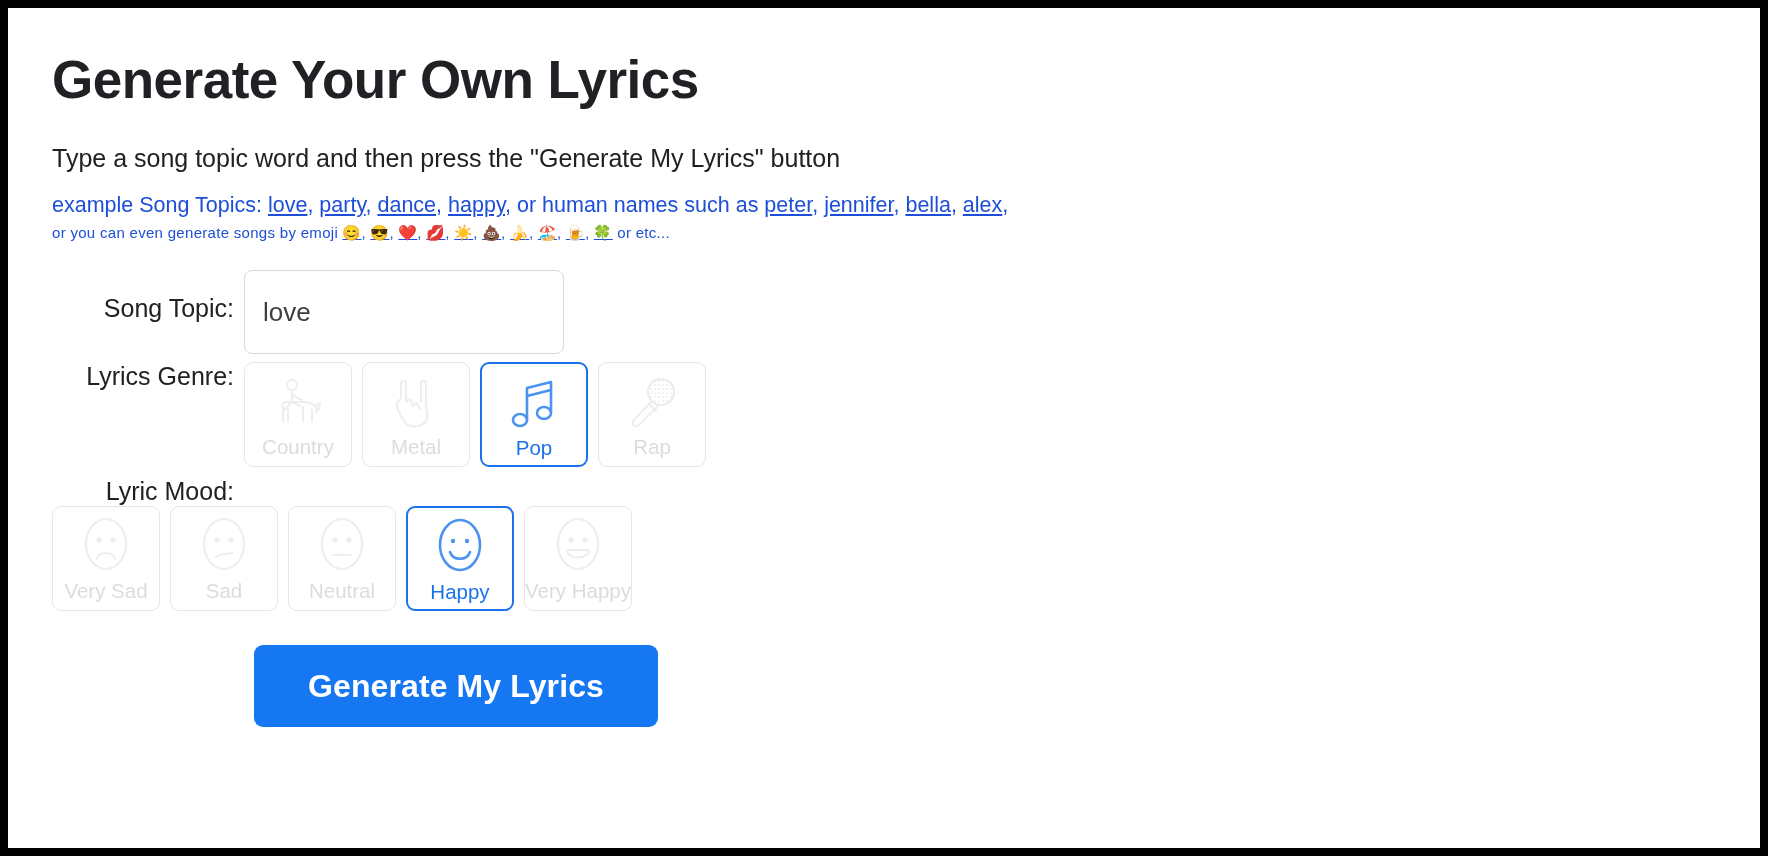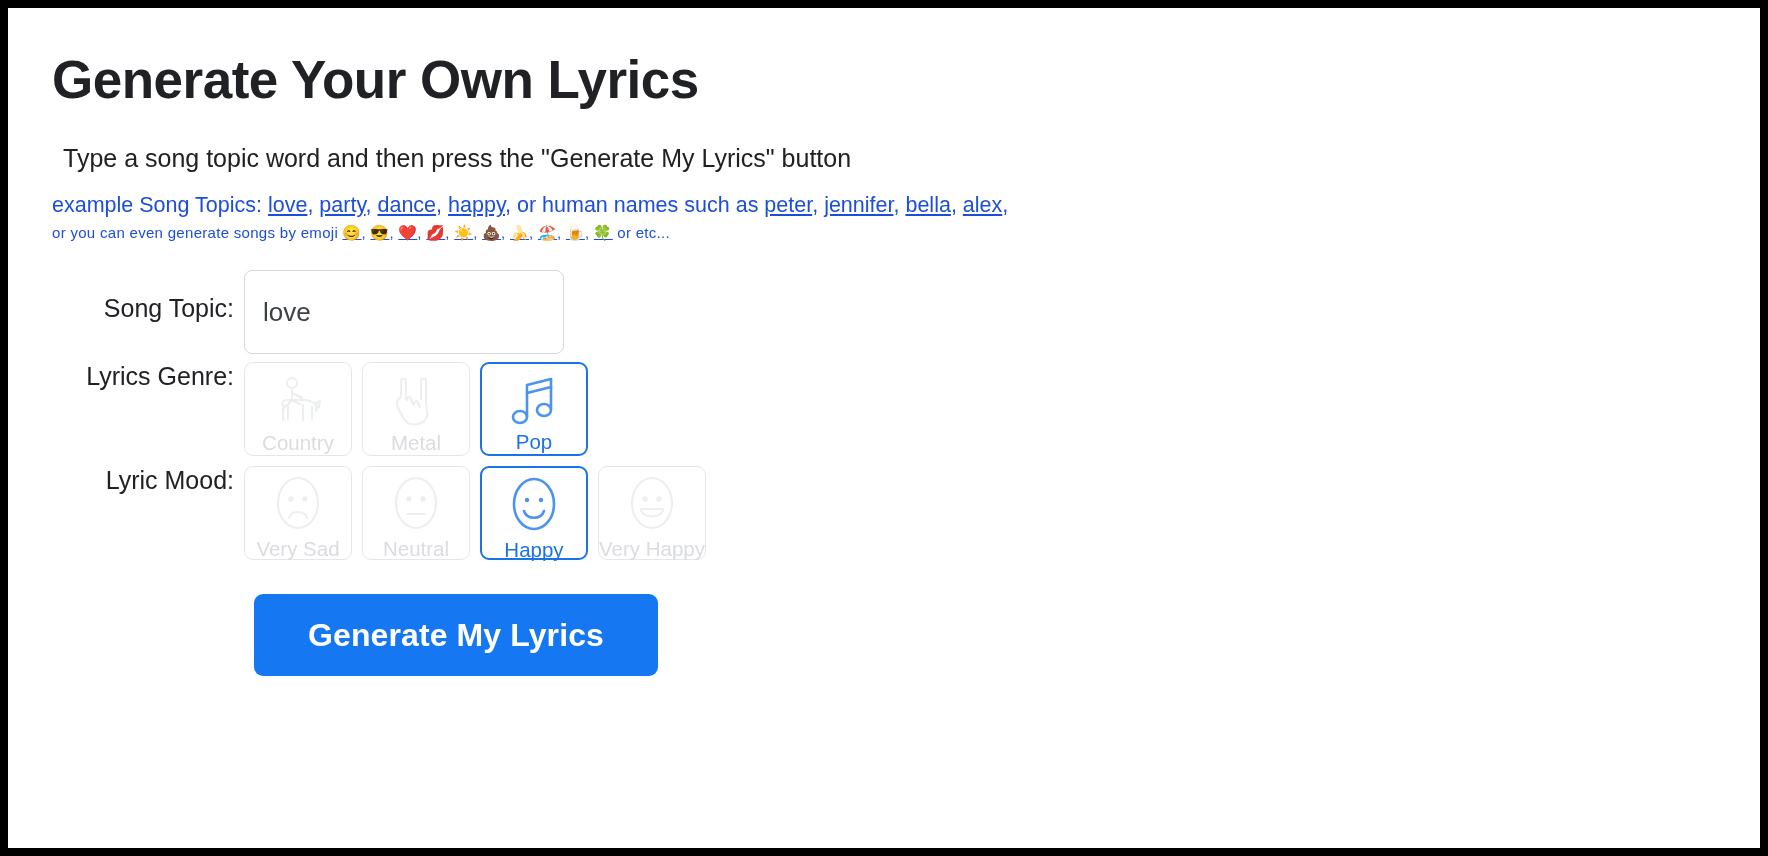--- a/index.html
+++ b/index.html
@@ -33,21 +33,20 @@
     color: #202124;
     letter-spacing: -0.5px;
     margin: 0 0 0 0;
     padding-top: 12px;
   }
   .subtitle {
     font-size: 25px;
     color: #202124;
     margin-top: 32px;
     line-height: 1.25;
-    margin-left: 11px;
   }
   .examples {
     font-size: 21.5px;
     color: #1d4ed8;
     margin-top: 16px;
     line-height: 1.48;
   }
   .examples .topic {
     text-decoration: underline;
     text-underline-offset: 2px;
@@ -95,21 +94,21 @@
     outline: none;
   }
   .topic-input::placeholder { color: #9aa0a6; }
 
   .tiles {
     display: flex;
     gap: 10px;
   }
   .tile {
     width: 108px;
-    height: 94px;
+    height: 105px;
     box-sizing: border-box;
     border: 1px solid #e4e6e8;
     border-radius: 9px;
     background: #fff;
     display: flex;
     flex-direction: column;
     align-items: center;
     justify-content: flex-start;
     padding-top: 9px;
     cursor: pointer;
@@ -141,21 +140,21 @@
   }
   .tile.selected .tile-label {
     color: #1a73e8;
   }
   .tile.selected .stroke-ic {
     stroke: #4c93f0;
   }
   .tile.selected .glyph-fill { fill: #4c93f0; }
 
   .row-genre { margin-top: 8px; }
-  .row-mood { margin-top: 10px; }
+  .row-mood { margin-top: 10px; flex-direction: column; }
 
   .row-action {
     display: flex;
     margin-top: 14px;
   }
   .row-action .spacer { width: 192px; }
   .generate-btn {
     margin-left: 10px;
     background: #1577f2;
     color: #ffffff;
@@ -242,20 +241,37 @@
                   <path d="M20 44 L20 12 L44 6 L44 36"></path>
                   <path d="M20 20 L44 14"></path>
                   <ellipse cx="13" cy="44" rx="7" ry="6"></ellipse>
                   <ellipse cx="37" cy="37" rx="7" ry="6"></ellipse>
                 </g>
               </svg>
             </span>
             <span class="tile-label">Pop</span>
           </div>
 
+          <div class="tile">
+            <span class="glyph">
+              <svg width="54" height="54" viewBox="0 0 54 54">
+                <defs>
+                  <pattern id="mesh" width="4" height="4" patternUnits="userSpaceOnUse">
+                    <circle cx="2" cy="2" r="0.9" fill="#ececee"></circle>
+                  </pattern>
+                </defs>
+                <circle cx="36" cy="17" r="13" fill="url(#mesh)" stroke="#ececee" stroke-width="2"></circle>
+                <g class="stroke-ic">
+                  <path d="M27 26 L9 45 C7 47 7 49 9 50 C11 52 13 51 15 49 L33 31"></path>
+                  <path d="M24 29 L31 36"></path>
+                </g>
+              </svg>
+            </span>
+            <span class="tile-label">Rap</span>
+          </div>
 
 
         </div>
       </div>
 
       <div class="row row-mood">
         <div class="row-label">Lyric Mood:</div>
         <div class="tiles">
 
           <div class="tile">
@@ -265,20 +281,33 @@
                   <ellipse cx="26" cy="27" rx="20" ry="25"></ellipse>
                   <circle cx="19" cy="23" r="1.6" fill="#eceef0"></circle>
                   <circle cx="33" cy="23" r="1.6" fill="#eceef0"></circle>
                   <path d="M17 42 C19 34 33 34 35 42"></path>
                 </g>
               </svg>
             </span>
             <span class="tile-label">Very Sad</span>
           </div>
 
+          <div class="tile">
+            <span class="glyph">
+              <svg width="52" height="58" viewBox="0 0 52 58">
+                <g class="stroke-ic">
+                  <ellipse cx="26" cy="27" rx="20" ry="25"></ellipse>
+                  <circle cx="19" cy="23" r="1.6" fill="#eceef0"></circle>
+                  <circle cx="33" cy="23" r="1.6" fill="#eceef0"></circle>
+                  <path d="M18 40 C24 36 30 37 34 36"></path>
+                </g>
+              </svg>
+            </span>
+            <span class="tile-label">Sad</span>
+          </div>
 
           <div class="tile">
             <span class="glyph">
               <svg width="52" height="58" viewBox="0 0 52 58">
                 <g class="stroke-ic">
                   <ellipse cx="26" cy="27" rx="20" ry="25"></ellipse>
                   <circle cx="19" cy="23" r="1.6" fill="#eceef0"></circle>
                   <circle cx="33" cy="23" r="1.6" fill="#eceef0"></circle>
                   <path d="M17 38 L35 38"></path>
                 </g>

